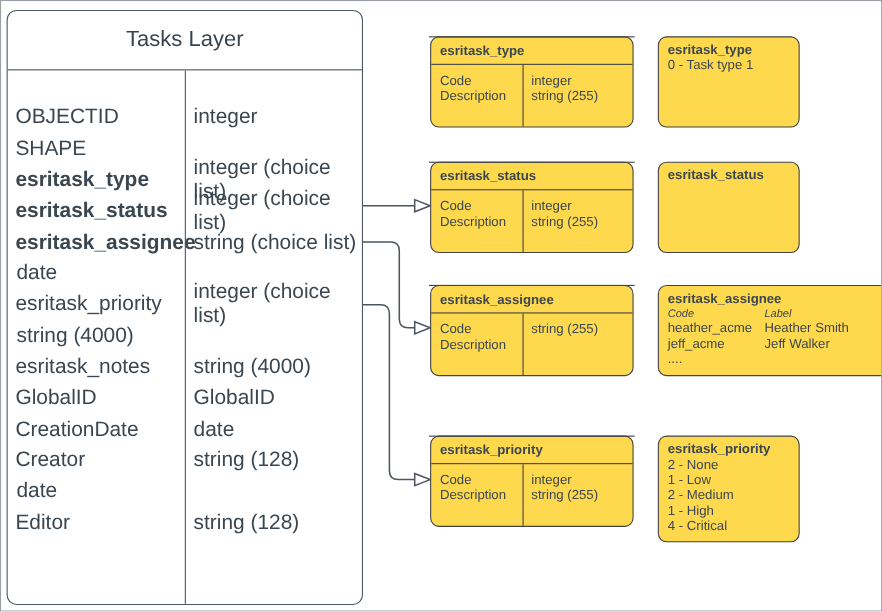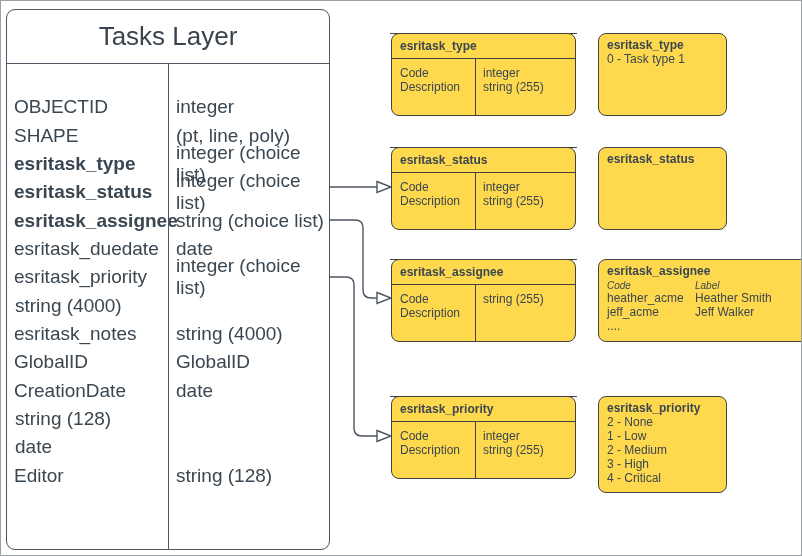--- a/index.html
+++ b/index.html
@@ -8,21 +8,21 @@
     border:1px solid #9aa0a6;box-sizing:border-box;overflow:hidden;
     font-family:"Liberation Sans","DejaVu Sans",sans-serif;color:#3a4650;
   }
   
   .entity{
     position:absolute;left:5px;top:8px;width:322px;height:539px;
     border:1.6px solid #4d5661;border-radius:9px;background:#fff;
   }
   .eheader{
     height:53px;display:flex;align-items:center;justify-content:center;
-    border-bottom:1.4px solid #4d5661;font-size:26px;color:#39434d;
+    border-bottom:1.4px solid #4d5661;font-size:20px;color:#39434d;
   }
   .ebody{position:relative;height:calc(100% - 54px);}
   .ediv{position:absolute;left:161px;top:0;bottom:0;width:0;border-left:1.3px solid #4d5661;}
   .erows{padding-top:29px;}
   .erow{display:flex;height:28.35px;align-items:center;font-size:19px;}
   .fname{width:161px;padding-left:7px;box-sizing:border-box;}
   .ftype{flex:1;padding-left:8px;}
   .bold{font-weight:700;}
   
   .dombox{
@@ -63,36 +63,34 @@
     <div class="eheader">Tasks Layer</div>
     <div class="ebody">
       <div class="ediv"></div>
       <div class="erows">
           <div class="erow">
             <div class="fname">OBJECTID</div>
             <div class="ftype">integer</div>
           </div>
           <div class="erow">
             <div class="fname">SHAPE</div>
-            <div class="ftype">(pt, line, poly)</div>
           </div>
           <div class="erow">
             <div class="fname bold">esritask_type</div>
             <div class="ftype">integer (choice list)</div>
           </div>
           <div class="erow">
             <div class="fname bold">esritask_status</div>
             <div class="ftype">integer (choice list)</div>
           </div>
           <div class="erow">
             <div class="fname bold">esritask_assignee</div>
             <div class="ftype">string (choice list)</div>
           </div>
           <div class="erow">
-            <div class="fname">esritask_duedate</div>
             <div class="ftype">date</div>
           </div>
           <div class="erow">
             <div class="fname">esritask_priority</div>
             <div class="ftype">integer (choice list)</div>
           </div>
           <div class="erow">
             <div class="ftype">string (4000)</div>
           </div>
           <div class="erow">
@@ -101,20 +99,21 @@
           </div>
           <div class="erow">
             <div class="fname">GlobalID</div>
             <div class="ftype">GlobalID</div>
           </div>
           <div class="erow">
             <div class="fname">CreationDate</div>
             <div class="ftype">date</div>
           </div>
           <div class="erow">
+            <div class="fname">Creator</div>
             <div class="ftype">string (128)</div>
           </div>
           <div class="erow">
             <div class="ftype">date</div>
           </div>
           <div class="erow">
             <div class="fname">Editor</div>
             <div class="ftype">string (128)</div>
           </div>
         </div>
@@ -216,18 +215,18 @@
         </div>
         <div>....</div>
       </div>
   </div>
   <div class="vlist v3">
     <div class="vtitle">esritask_priority</div>
     <div class="vbody">
         <div>2 - None</div>
         <div>1 - Low</div>
         <div>2 - Medium</div>
-        <div>3 - High</div>
+        <div>1 - High</div>
         <div>4 - Critical</div>
       </div>
   </div>
 
 </div>
 
 </body></html>

